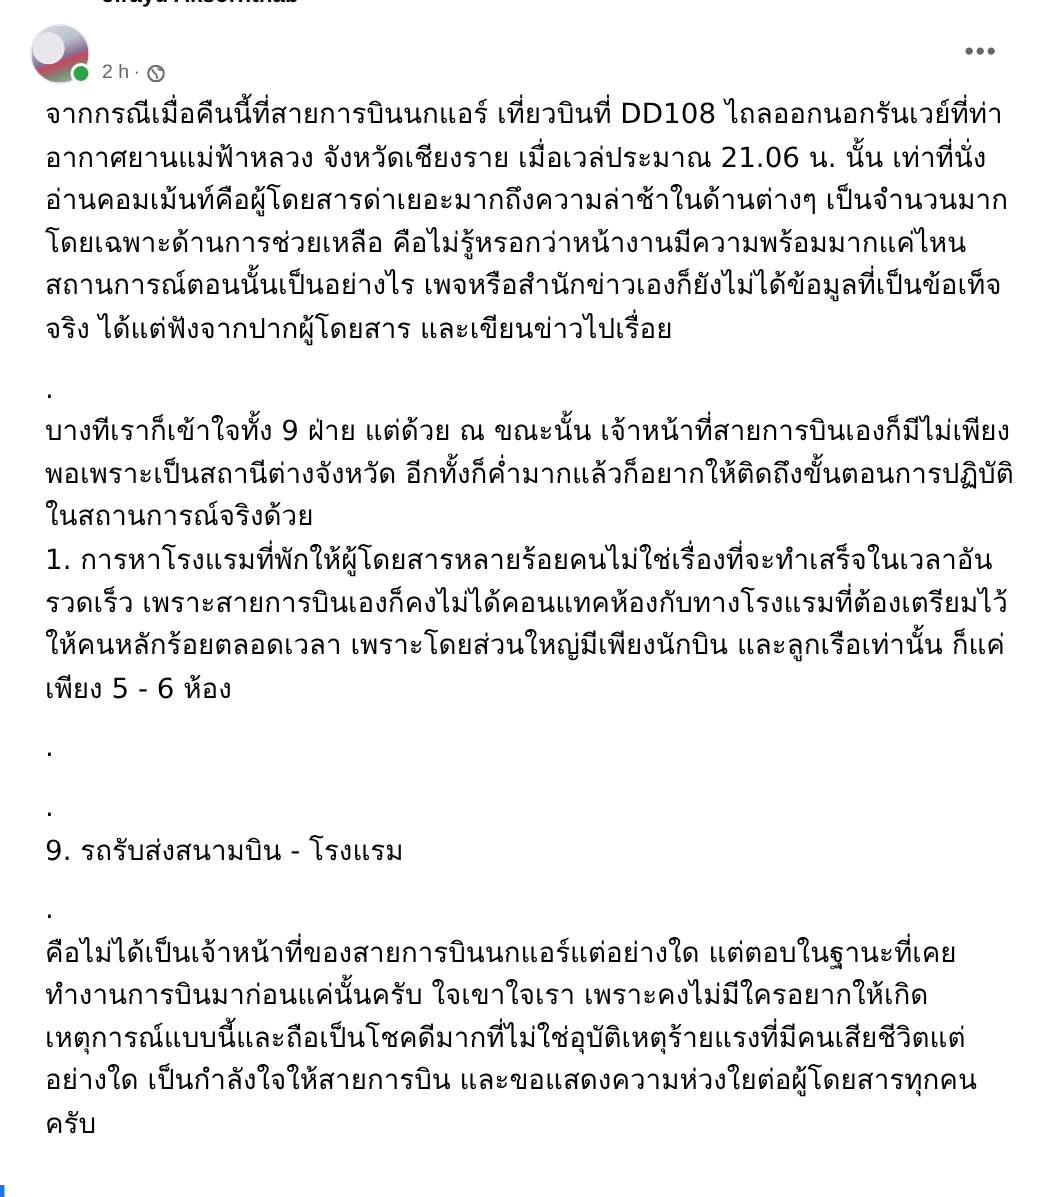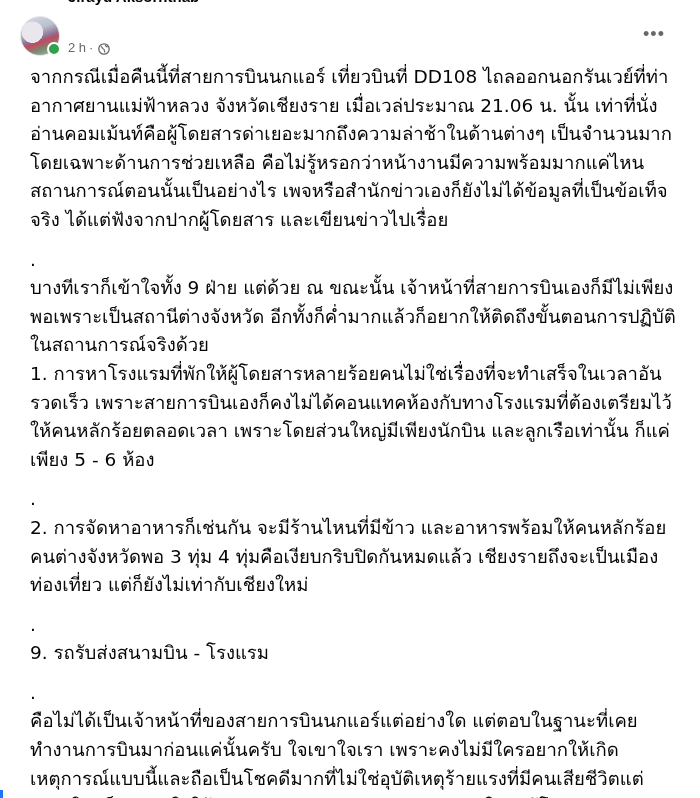--- a/index.html
+++ b/index.html
@@ -81,21 +81,20 @@
 </div>
 
 <div class="post-body">
   <p class="para">จากกรณีเมื่อคืนนี้ที่สายการบินนกแอร์ เที่ยวบินที่ DD108 ไถลออกนอกรันเวย์ที่ท่าอากาศยานแม่ฟ้าหลวง จังหวัดเชียงราย เมื่อเวล่ประมาณ 21.06 น. นั้น เท่าที่นั่งอ่านคอมเม้นท์คือผู้โดยสารด่าเยอะมากถึงความล่าช้าในด้านต่างๆ เป็นจำนวนมาก โดยเฉพาะด้านการช่วยเหลือ คือไม่รู้หรอกว่าหน้างานมีความพร้อมมากแค่ไหน สถานการณ์ตอนนั้นเป็นอย่างไร เพจหรือสำนักข่าวเองก็ยังไม่ได้ข้อมูลที่เป็นข้อเท็จจริง ได้แต่ฟังจากปากผู้โดยสาร และเขียนข่าวไปเรื่อย</p>
   <div class="gap"></div>
   <p class="spacer-dot">.</p>
   <p class="para">บางทีเราก็เข้าใจทั้ง 9 ฝ่าย แต่ด้วย ณ ขณะนั้น เจ้าหน้าที่สายการบินเองก็มีไม่เพียงพอเพราะเป็นสถานีต่างจังหวัด อีกทั้งก็ค่ำมากแล้วก็อยากให้ติดถึงขั้นตอนการปฏิบัติในสถานการณ์จริงด้วย</p>
   <p class="para">1. การหาโรงแรมที่พักให้ผู้โดยสารหลายร้อยคนไม่ใช่เรื่องที่จะทำเสร็จในเวลาอันรวดเร็ว เพราะสายการบินเองก็คงไม่ได้คอนแทคห้องกับทางโรงแรมที่ต้องเตรียมไว้ให้คนหลักร้อยตลอดเวลา เพราะโดยส่วนใหญ่มีเพียงนักบิน และลูกเรือเท่านั้น ก็แค่เพียง 5 - 6 ห้อง</p>
   <div class="gap"></div>
   <p class="spacer-dot">.</p>
-  <p class="para">2. การจัดหาอาหารก็เช่นกัน จะมีร้านไหนที่มีข้าว และอาหารพร้อมให้คนหลักร้อยคนต่างจังหวัดพอ 3 ทุ่ม 4 ทุ่มคือเงียบกริบปิดกันหมดแล้ว เชียงรายถึงจะเป็นเมืองท่องเที่ยว แต่ก็ยังไม่เท่ากับเชียงใหม่</p>
   <div class="gap"></div>
   <p class="spacer-dot">.</p>
   <p class="para">9. รถรับส่งสนามบิน - โรงแรม</p>
   <div class="gap"></div>
   <p class="spacer-dot">.</p>
   <p class="para">คือไม่ได้เป็นเจ้าหน้าที่ของสายการบินนกแอร์แต่อย่างใด แต่ตอบในฐานะที่เคยทำงานการบินมาก่อนแค่นั้นครับ ใจเขาใจเรา เพราะคงไม่มีใครอยากให้เกิดเหตุการณ์แบบนี้และถือเป็นโชคดีมากที่ไม่ใช่อุบัติเหตุร้ายแรงที่มีคนเสียชีวิตแต่อย่างใด เป็นกำลังใจให้สายการบิน และขอแสดงความห่วงใยต่อผู้โดยสารทุกคนครับ</p>
 </div>
 
 <div class="left-accent"></div>
 

